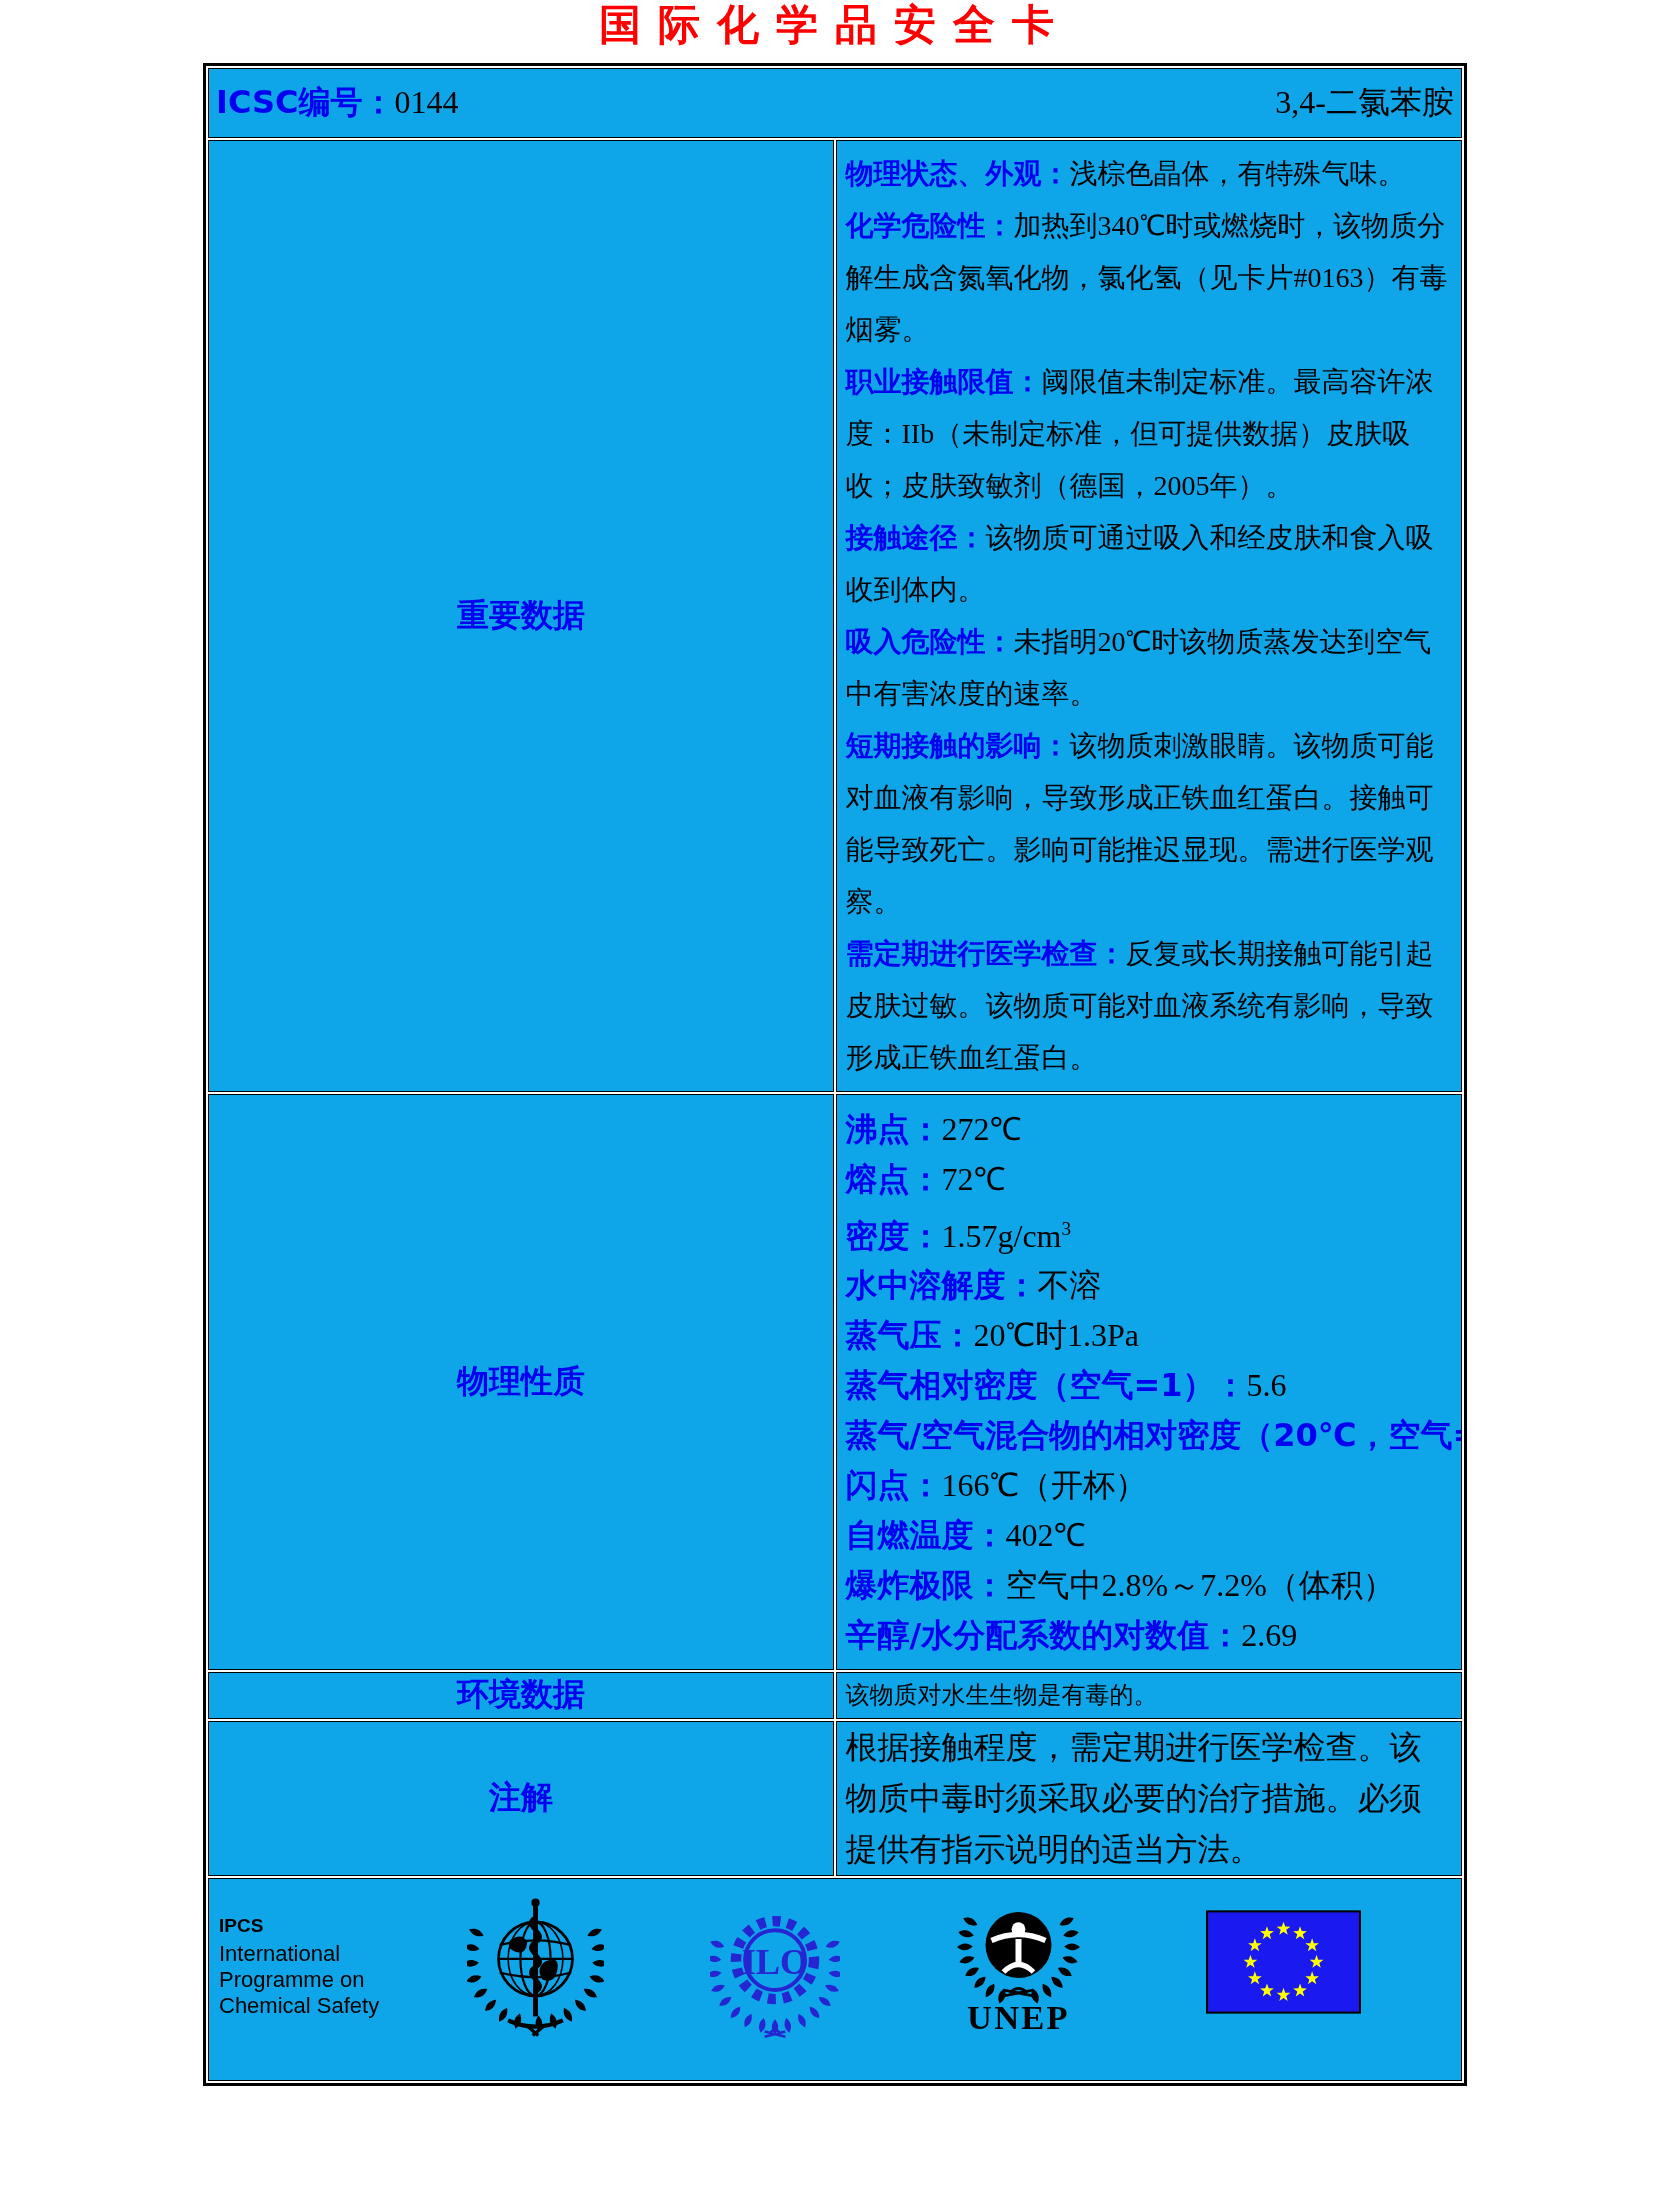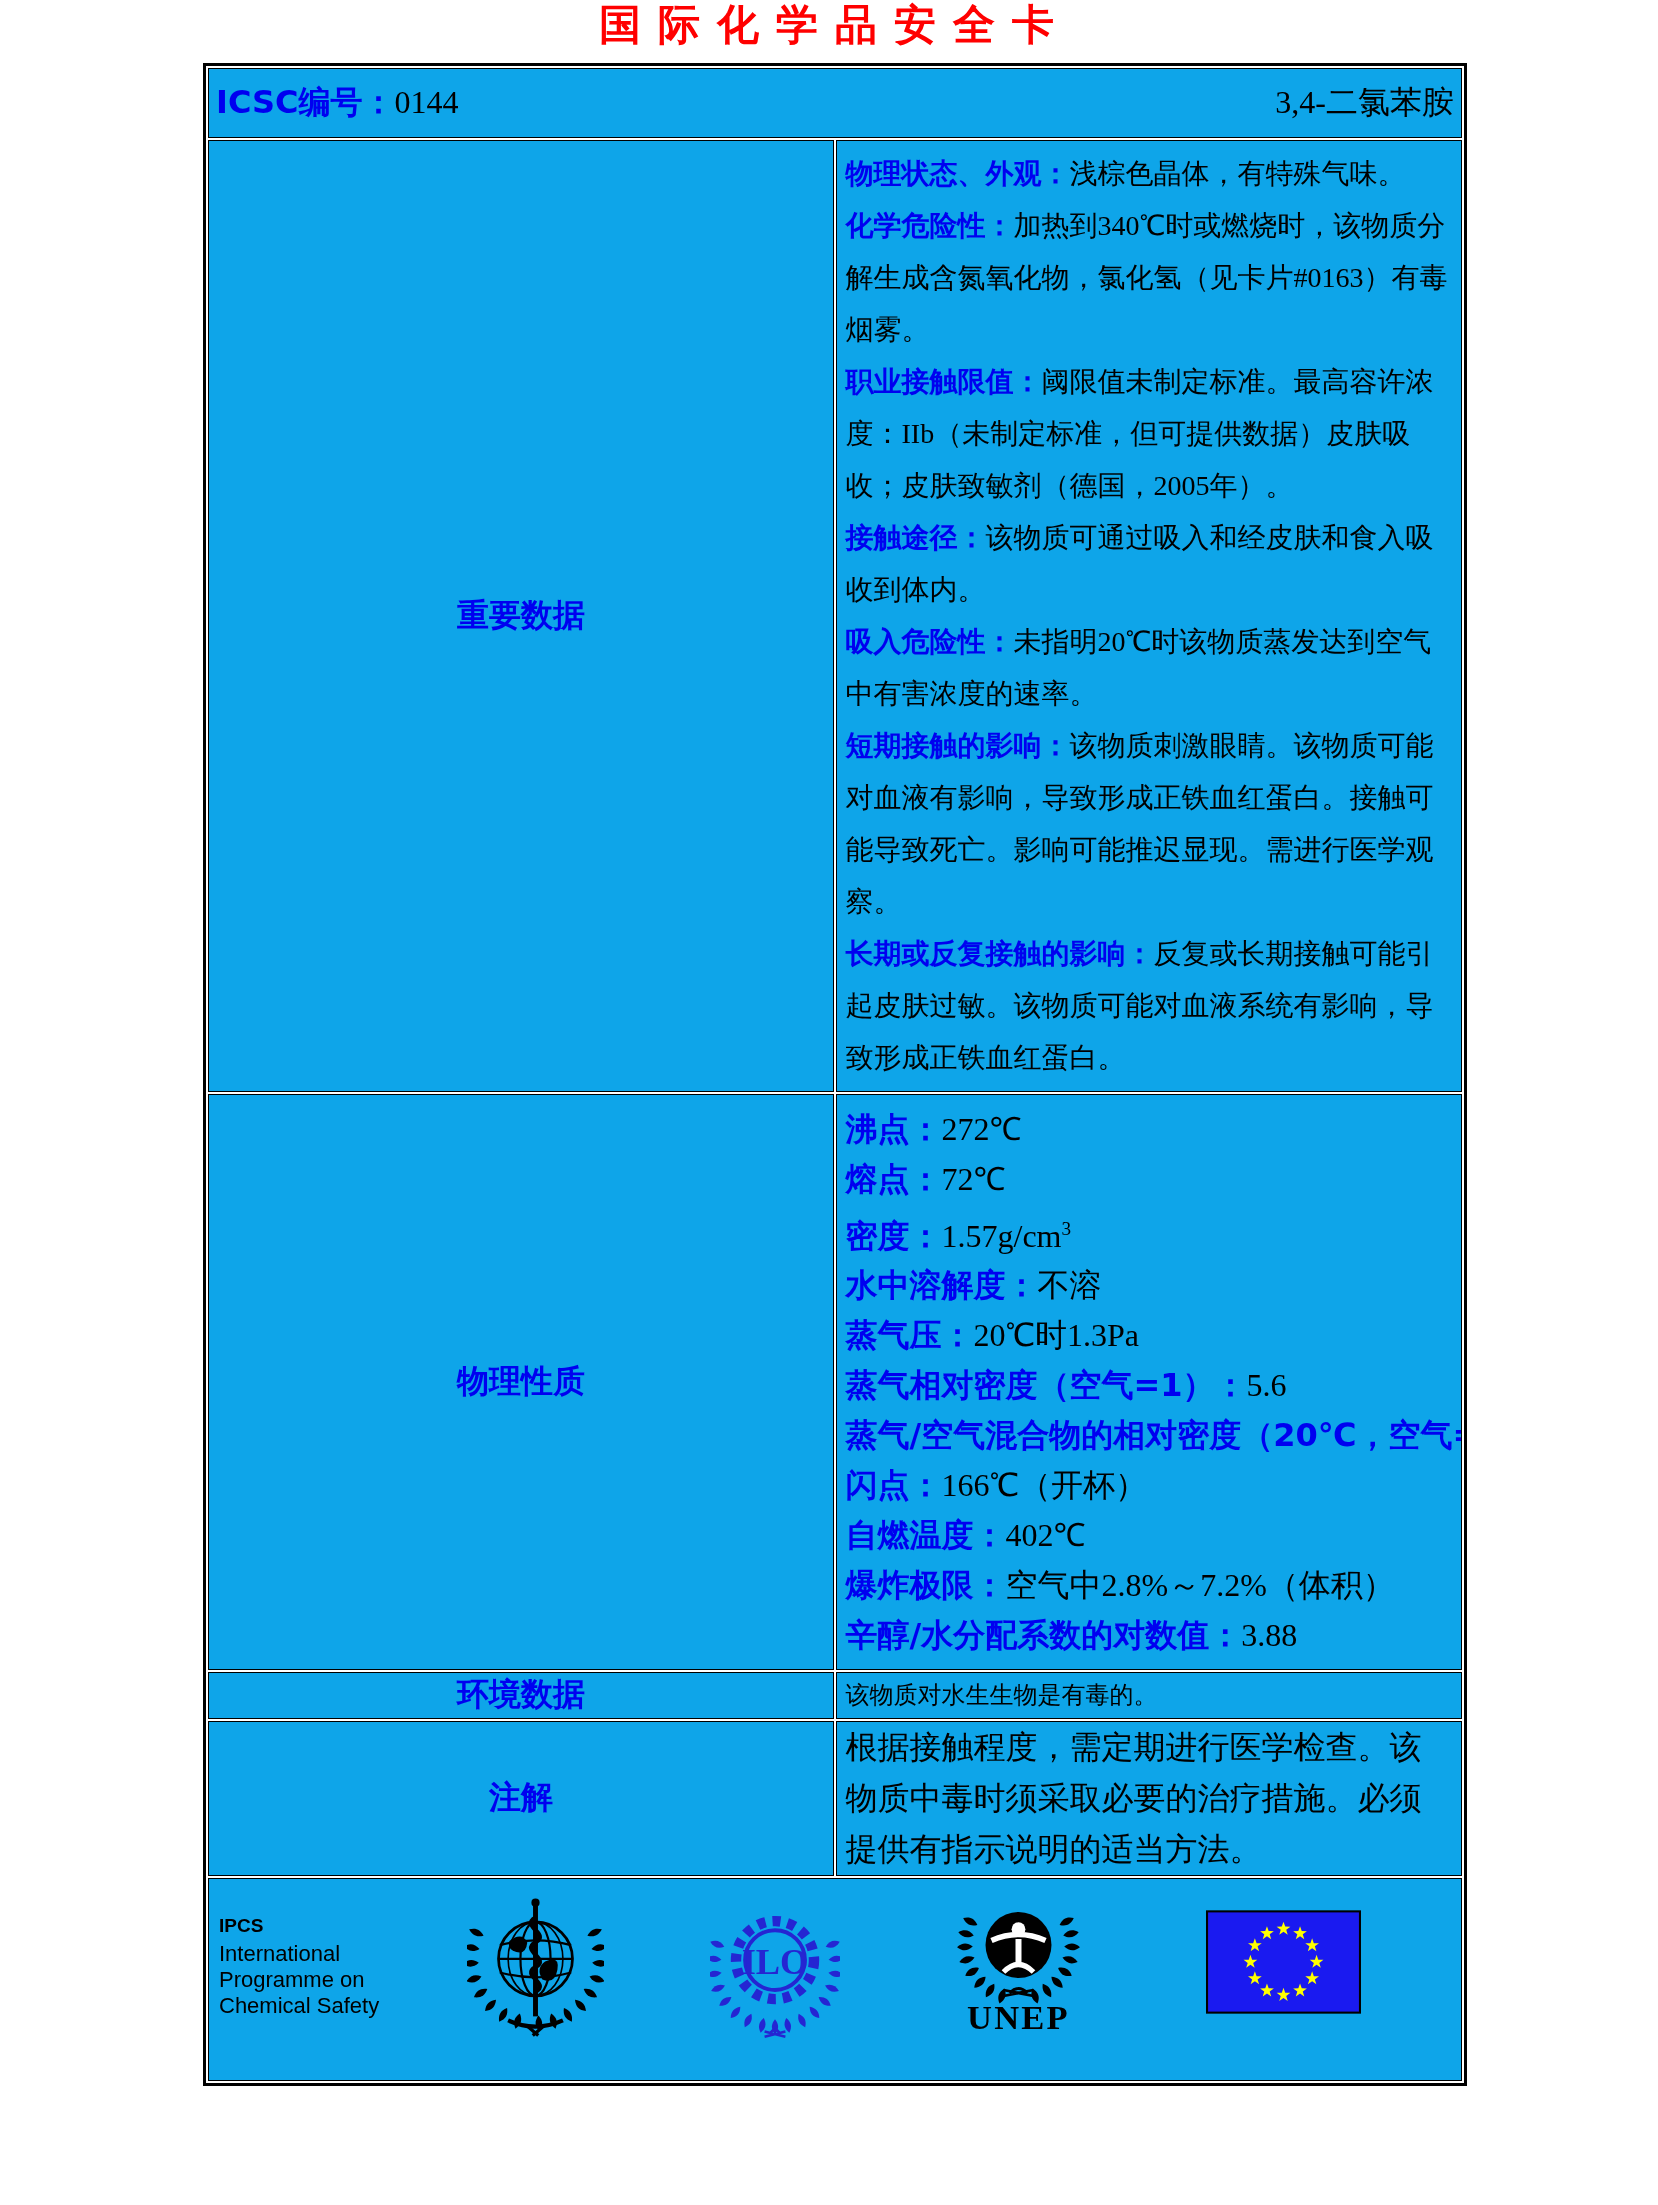--- a/index.html
+++ b/index.html
@@ -62,40 +62,40 @@
     <td class="label-cell" style="height:704px">
       <span class="blabel">重要数据</span>
     </td>
     <td class="rich-cell">
       <p><span class="blabel">物理状态、外观：</span><span class="val">浅棕色晶体，有特殊气味。</span></p>
       <p><span class="blabel">化学危险性：</span><span class="val">加热到340℃时或燃烧时，该物质分解生成含氮氧化物，氯化氢（见卡片#0163）有毒烟雾。</span></p>
       <p><span class="blabel">职业接触限值：</span><span class="val">阈限值未制定标准。最高容许浓度：IIb（未制定标准，但可提供数据）皮肤吸收；皮肤致敏剂（德国，2005年）。</span></p>
       <p><span class="blabel">接触途径：</span><span class="val">该物质可通过吸入和经皮肤和食入吸收到体内。</span></p>
       <p><span class="blabel">吸入危险性：</span><span class="val">未指明20℃时该物质蒸发达到空气中有害浓度的速率。</span></p>
       <p><span class="blabel">短期接触的影响：</span><span class="val">该物质刺激眼睛。该物质可能对血液有影响，导致形成正铁血红蛋白。接触可能导致死亡。影响可能推迟显现。需进行医学观察。</span></p>
-      <p><span class="blabel">长期或反复接触的影响：</span><span class="val">反复或长期接触可能引起皮肤过敏。该物质可能对血液系统有影响，导致形成正铁血红蛋白。</span></p>
+      <p><span class="blabel">需定期进行医学检查：</span><span class="val">反复或长期接触可能引起皮肤过敏。该物质可能对血液系统有影响，导致形成正铁血红蛋白。</span></p>
     </td>
   </tr>
 
   <tr>
     <td class="label-cell" style="height:560px">
       <span class="blabel">物理性质</span>
     </td>
     <td class="prop-cell">
       <div class="prop-line"><span class="blabel">沸点：</span><span class="val">272℃</span></div>
       <div class="prop-line"><span class="blabel">熔点：</span><span class="val">72℃</span></div>
       <div class="prop-line"><span class="blabel">密度：</span><span class="val">1.57g/cm</span><sup class="val">3</sup></div>
       <div class="prop-line"><span class="blabel">水中溶解度：</span><span class="val">不溶</span></div>
       <div class="prop-line"><span class="blabel">蒸气压：</span><span class="val">20℃时1.3Pa</span></div>
       <div class="prop-line"><span class="blabel">蒸气相对密度（空气=1）：</span><span class="val">5.6</span></div>
       <div class="prop-line"><span class="blabel">蒸气/空气混合物的相对密度（20℃，空气=1）：</span></div>
       <div class="prop-line"><span class="blabel">闪点：</span><span class="val">166℃（开杯）</span></div>
       <div class="prop-line"><span class="blabel">自燃温度：</span><span class="val">402℃</span></div>
       <div class="prop-line"><span class="blabel">爆炸极限：</span><span class="val">空气中2.8%～7.2%（体积）</span></div>
-      <div class="prop-line"><span class="blabel">辛醇/水分配系数的对数值：</span><span class="val">3.88</span></div>
+      <div class="prop-line"><span class="blabel">辛醇/水分配系数的对数值：</span><span class="val">2.69</span></div>
     </td>
   </tr>
 
   <tr>
     <td class="label-cell" style="height:45px">
       <span class="blabel">环境数据</span>
     </td>
     <td class="single-cell">
       <span class="val">该物质对水生生物是有毒的。</span>
     </td>

